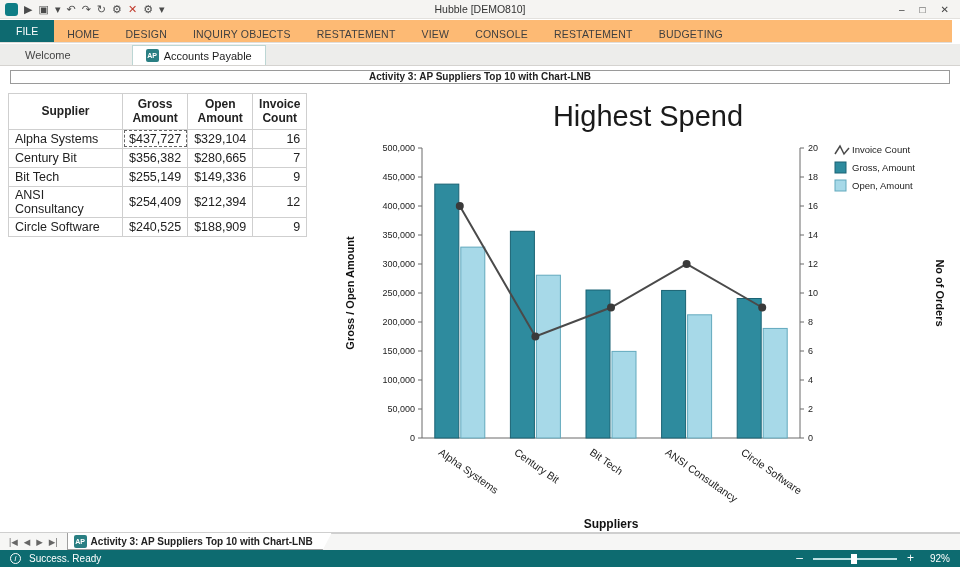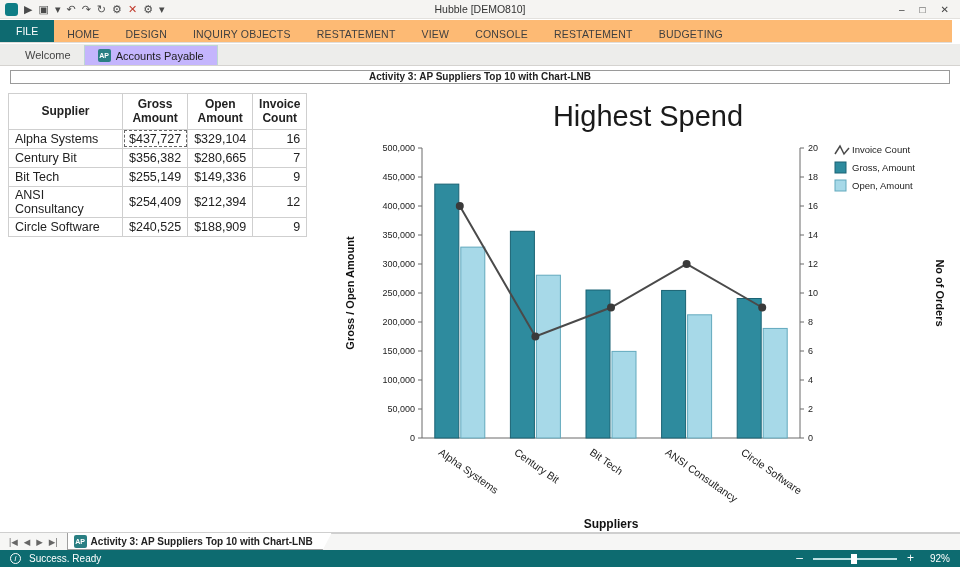--- a/index.html
+++ b/index.html
@@ -22,21 +22,21 @@
   
   .ribbon{position:absolute;top:20px;left:0;right:8px;height:23px;background:#fdba74;
     border-bottom:1px solid #e0ddd9;display:flex;align-items:stretch;}
   .file-tab{background:#0e6a70;color:#fff;font-size:10.5px;padding:0 16px;display:flex;align-items:center;}
   .rtab{font-size:10.5px;color:#3f3f3f;padding:14px 13px;display:flex;align-items:center;letter-spacing:.2px;}
 
   
   .doc-tabs{position:absolute;top:44px;left:0;right:0;height:22px;background:#ededeb;
     display:flex;align-items:flex-end;padding-left:12px;border-bottom:1px solid #d5d3d0;text-align:right;}
   .doc-tab{height:20px;display:flex;align-items:center;gap:5px;font-size:11px;color:#444;padding:0 13px;}
-  .doc-tab.active{background:#c4b5fd;border:1px solid #bcd6d4;border-bottom:none;color:#1d1d1d;}
+  .doc-tab.active{background:#ffffff;border:1px solid #bcd6d4;border-bottom:none;color:#1d1d1d;margin-left:48px;}
   .ap-badge{width:13px;height:13px;background:#2a7f83;border-radius:2px;color:#fff;
     font-size:7px;font-weight:bold;display:flex;align-items:center;justify-content:center;}
 
   
   .activity-header{position:absolute;top:70px;left:10px;right:10px;height:14px;border:1px solid #9a9a9a;
     font-size:10px;font-weight:bold;text-align:center;line-height:12px;color:#222;background:#fff;}
 
   
   .data-table{position:absolute;left:8px;top:93px;border-collapse:collapse;background:#fff;padding-left:28px;}
   .data-table th,.data-table td{border:1px solid #cfcfcf;}

